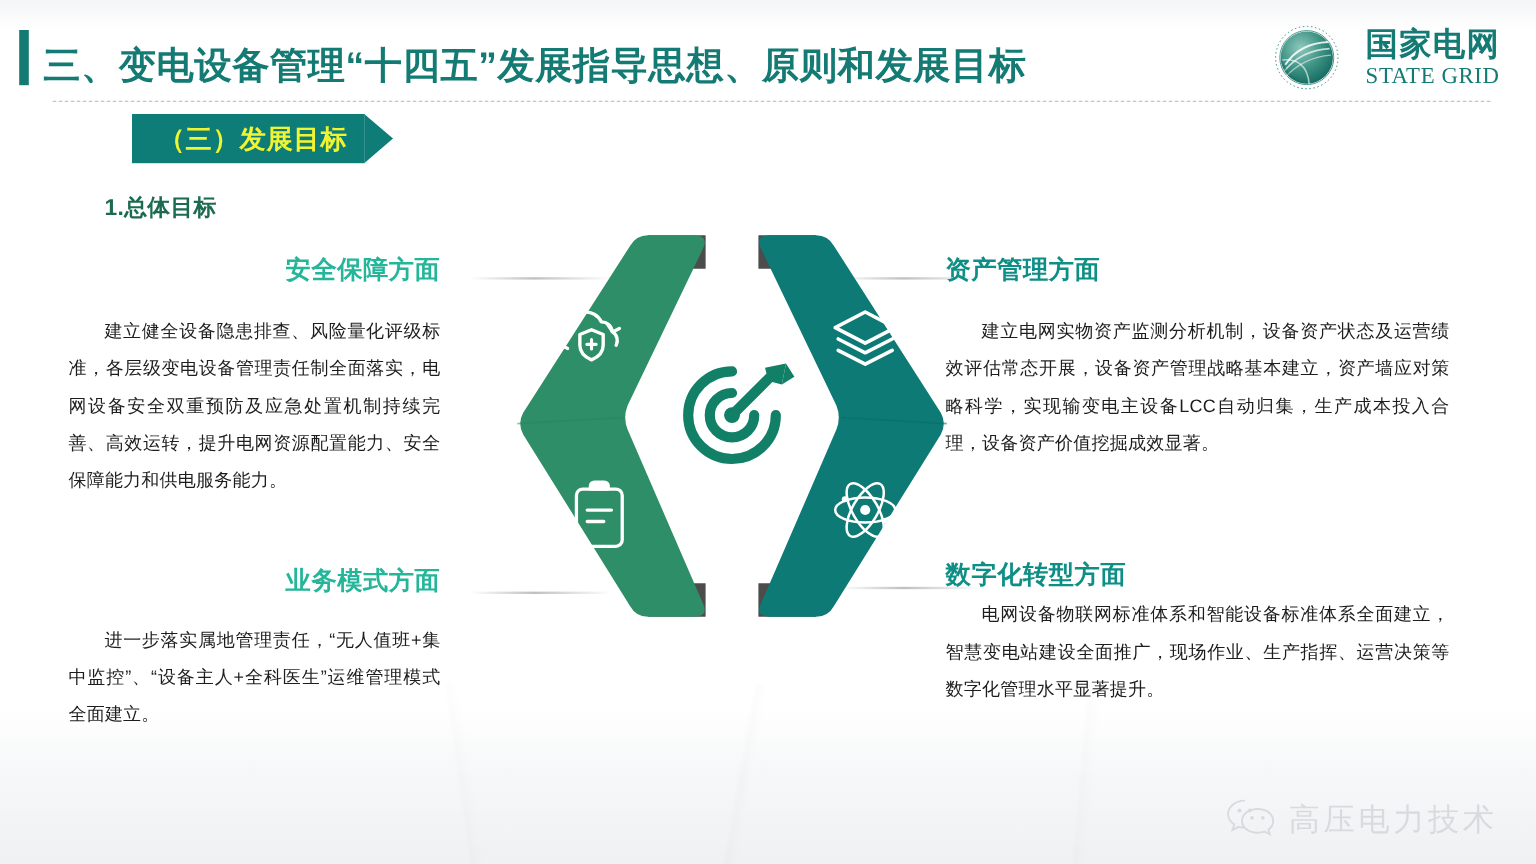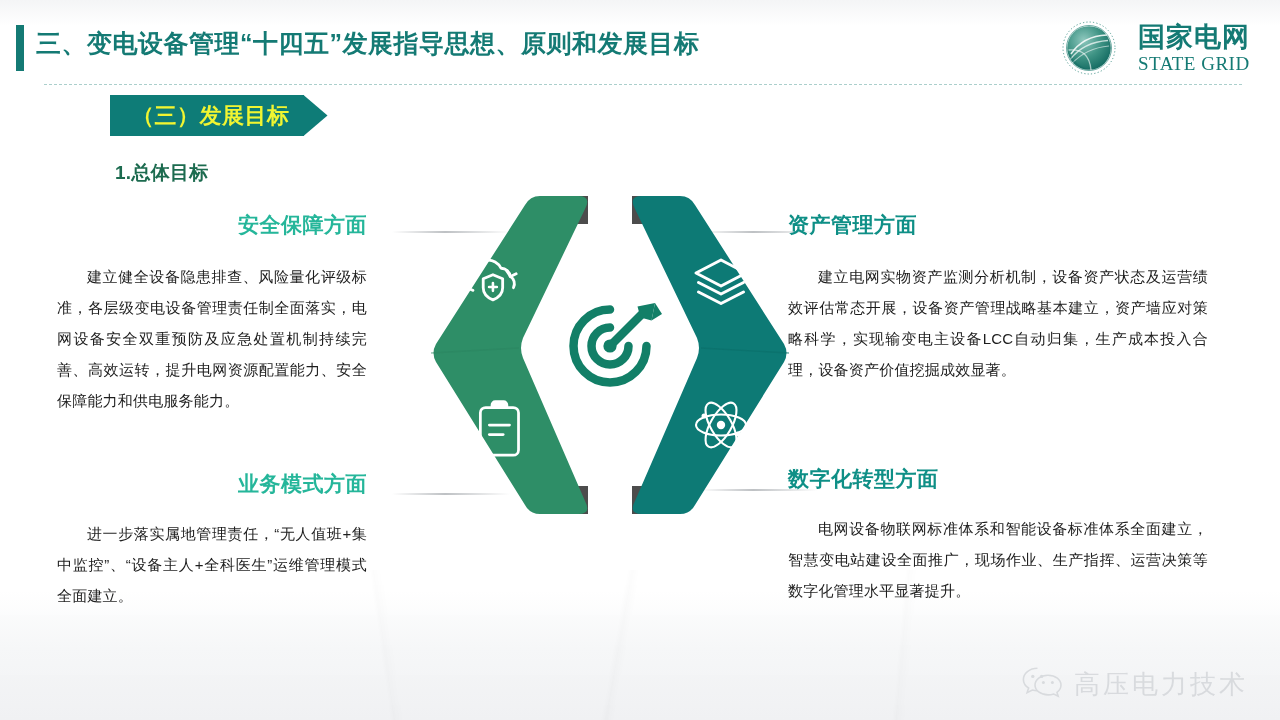--- a/index.html
+++ b/index.html
@@ -56,22 +56,22 @@
     position: absolute;
     left: 16px;
     top: 25px;
     width: 8px;
     height: 46px;
     background: #147A74;
   }
   .header-title {
     position: absolute;
     left: 36px;
-    top: 20px;
-    font-size: 25px;
+    top: 32px;
+    font-size: 31px;
     font-weight: bold;
     letter-spacing: .5px;
     color: #147A74;
     white-space: nowrap;
     line-height: 46px;
   }
   .header-rule {
     position: absolute;
     left: 44px;
     right: 38px;
@@ -148,21 +148,20 @@
   }
 
   .subheading {
     position: absolute;
     left: 87px;
     top: 160px;
     font-size: 19px;
     font-weight: bold;
     color: #1C6B4F;
     letter-spacing: .3px;
-    margin-left: 28px;
   }
 
   
   .block { position: absolute; }
   .block-title {
     font-size: 21px;
     font-weight: bold;
     letter-spacing: .5px;
     white-space: nowrap;
   }
@@ -289,21 +288,21 @@
     <div class="block-body" style="margin-top:20px;">进一步落实属地管理责任，“无人值班+集中监控”、“设备主人+全科医生”运维管理模式全面建立。</div>
   </div>
 
   <div class="block block-right" id="block-asset">
     <div class="block-title t-teal">资产管理方面</div>
     <div class="block-body" style="margin-top:22px;">建立电网实物资产监测分析机制，设备资产状态及运营绩效评估常态开展，设备资产管理战略基本建立，资产墙应对策略科学，实现输变电主设备LCC自动归集，生产成本投入合理，设备资产价值挖掘成效显著。</div>
   </div>
 
   <div class="block block-right" id="block-digital">
     <div class="block-title t-teal">数字化转型方面</div>
-    <div class="block-body" style="margin-top:20px;">电网设备物联网标准体系和智能设备标准体系全面建立，智慧变电站建设全面推广，现场作业、生产指挥、运营决策等数字化管理水平显著提升。</div>
+    <div class="block-body" style="margin-top:4px;">电网设备物联网标准体系和智能设备标准体系全面建立，智慧变电站建设全面推广，现场作业、生产指挥、运营决策等数字化管理水平显著提升。</div>
   </div>
 
   <div class="hex-wrap">
     <svg class="hex-svg" viewBox="0 0 380 330" aria-hidden="true">
 
       <g>
         <path d="M120 6 L168 6 L168 34 L120 34 A28 28 0 0 1 120 6 Z" fill="#4C4C4C"></path>
         <path d="M168 296 L120 296 A28 28 0 0 1 120 324 L168 324 Z" fill="#4C4C4C"></path>
         <path d="M212 6 L260 6 A28 28 0 0 0 260 34 L212 34 Z" fill="#4C4C4C"></path>
         <path d="M212 296 L260 296 A28 28 0 0 0 260 324 L212 324 Z" fill="#4C4C4C"></path>

